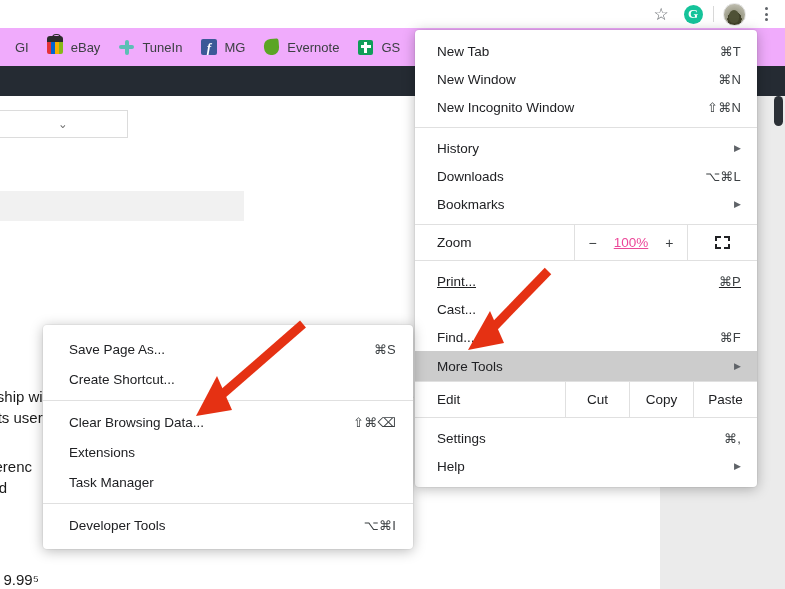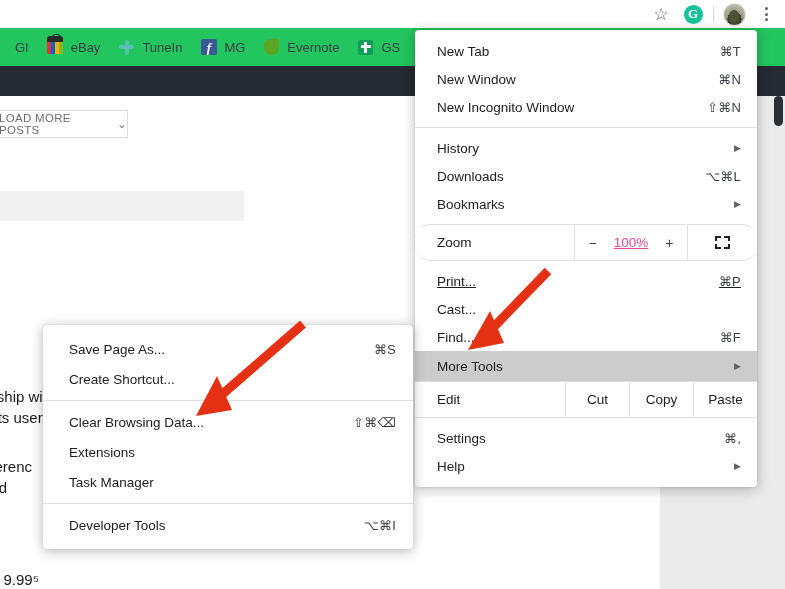--- a/index.html
+++ b/index.html
@@ -41,21 +41,21 @@
     content: ""; position: absolute; left: 24%; top: 30%;
     width: 52%; height: 62%; border-radius: 50% 50% 45% 45%;
     background: #4f5136;
   }
   .dots { display: flex; flex-direction: column; gap: 2.5px; align-items: center; }
   .dots span { width: 3px; height: 3px; border-radius: 50%; background: #5f6368; display: block; }
 
   
   .bookmarks {
     position: absolute; top: 28px; left: 0; width: 785px; height: 38px;
-    background: #22c55e; display: flex; align-items: center;
+    background: #f0abfc; display: flex; align-items: center;
     padding-left: 6px; gap: 0px;
   }
   .bm {
     display: flex; align-items: center; gap: 7px;
     padding: 4px 9px; border-radius: 4px; white-space: nowrap;
   }
   .bm-label { font-size: 13px; color: #3c4043; }
   .bm-ico { width: 17px; height: 17px; display: flex; align-items: center; justify-content: center; flex: 0 0 auto; }
 
   .ico-ebay {
@@ -175,21 +175,21 @@
     padding: 0 16px 0 22px; font-size: 13.5px; color: #202124;
   }
   .mi.highlight { background: #cccccc; }
   .mi-label { flex: 1 1 auto; white-space: nowrap; }
   .mi-accel { font-size: 13px; color: #3c4043; white-space: nowrap; letter-spacing: .2px; }
   .mi-arrow { font-size: 9px; color: #5f6368; line-height: 1; }
   .sep { height: 1px; background: #e0e0e0; margin: 6px 0; }
 
   
   .seg-row { display: flex; align-items: stretch; height: 37px; border-top: 1px solid #e0e0e0; border-bottom: 1px solid #e0e0e0; }
-  .seg-row.zoom-row { height: 37px; border-radius: 15px; }
+  .seg-row.zoom-row { height: 37px; }
   .seg-main { flex: 1 1 auto; display: flex; align-items: center; padding-left: 22px; font-size: 13.5px; color: #202124; }
   .seg-cell {
     display: flex; align-items: center; justify-content: center;
     border-left: 1px solid #e0e0e0; font-size: 13.5px; color: #202124;
   }
   .zoom-controls { width: 113px; display: flex; align-items: center; justify-content: center; gap: 17px; border-left: 1px solid #e0e0e0; }
   .zc { font-size: 14px; color: #3c4043; }
   .zc-val { font-size: 13.5px; color: #ec4899; text-decoration: underline; }
   .zoom-full { width: 70px; border-left: 1px solid #e0e0e0; display: flex; align-items: center; justify-content: center; }
   .fs-icon { position: relative; width: 15px; height: 13px; }
@@ -279,21 +279,20 @@
     </div>
   </div>
 
   <div class="page">
     <div class="darkbar"></div>
     <div class="page-body">
       <div class="gray-rail"></div>
       <div class="content-col">
 
         <div class="load-more">
-          <span>LOAD MORE POSTS</span>
           <span class="chev">⌄</span>
         </div>
 
         <div class="gray-block"></div>
 
         <div class="wm"><span>M</span><span class="wm-o"></span><span>BIGYAA</span></div>
 
         <div class="art art-1" style="white-space:pre">rtnership with Zee5;
 s to its users until mid-</div>
         <div class="thumb thumb-1"></div>

